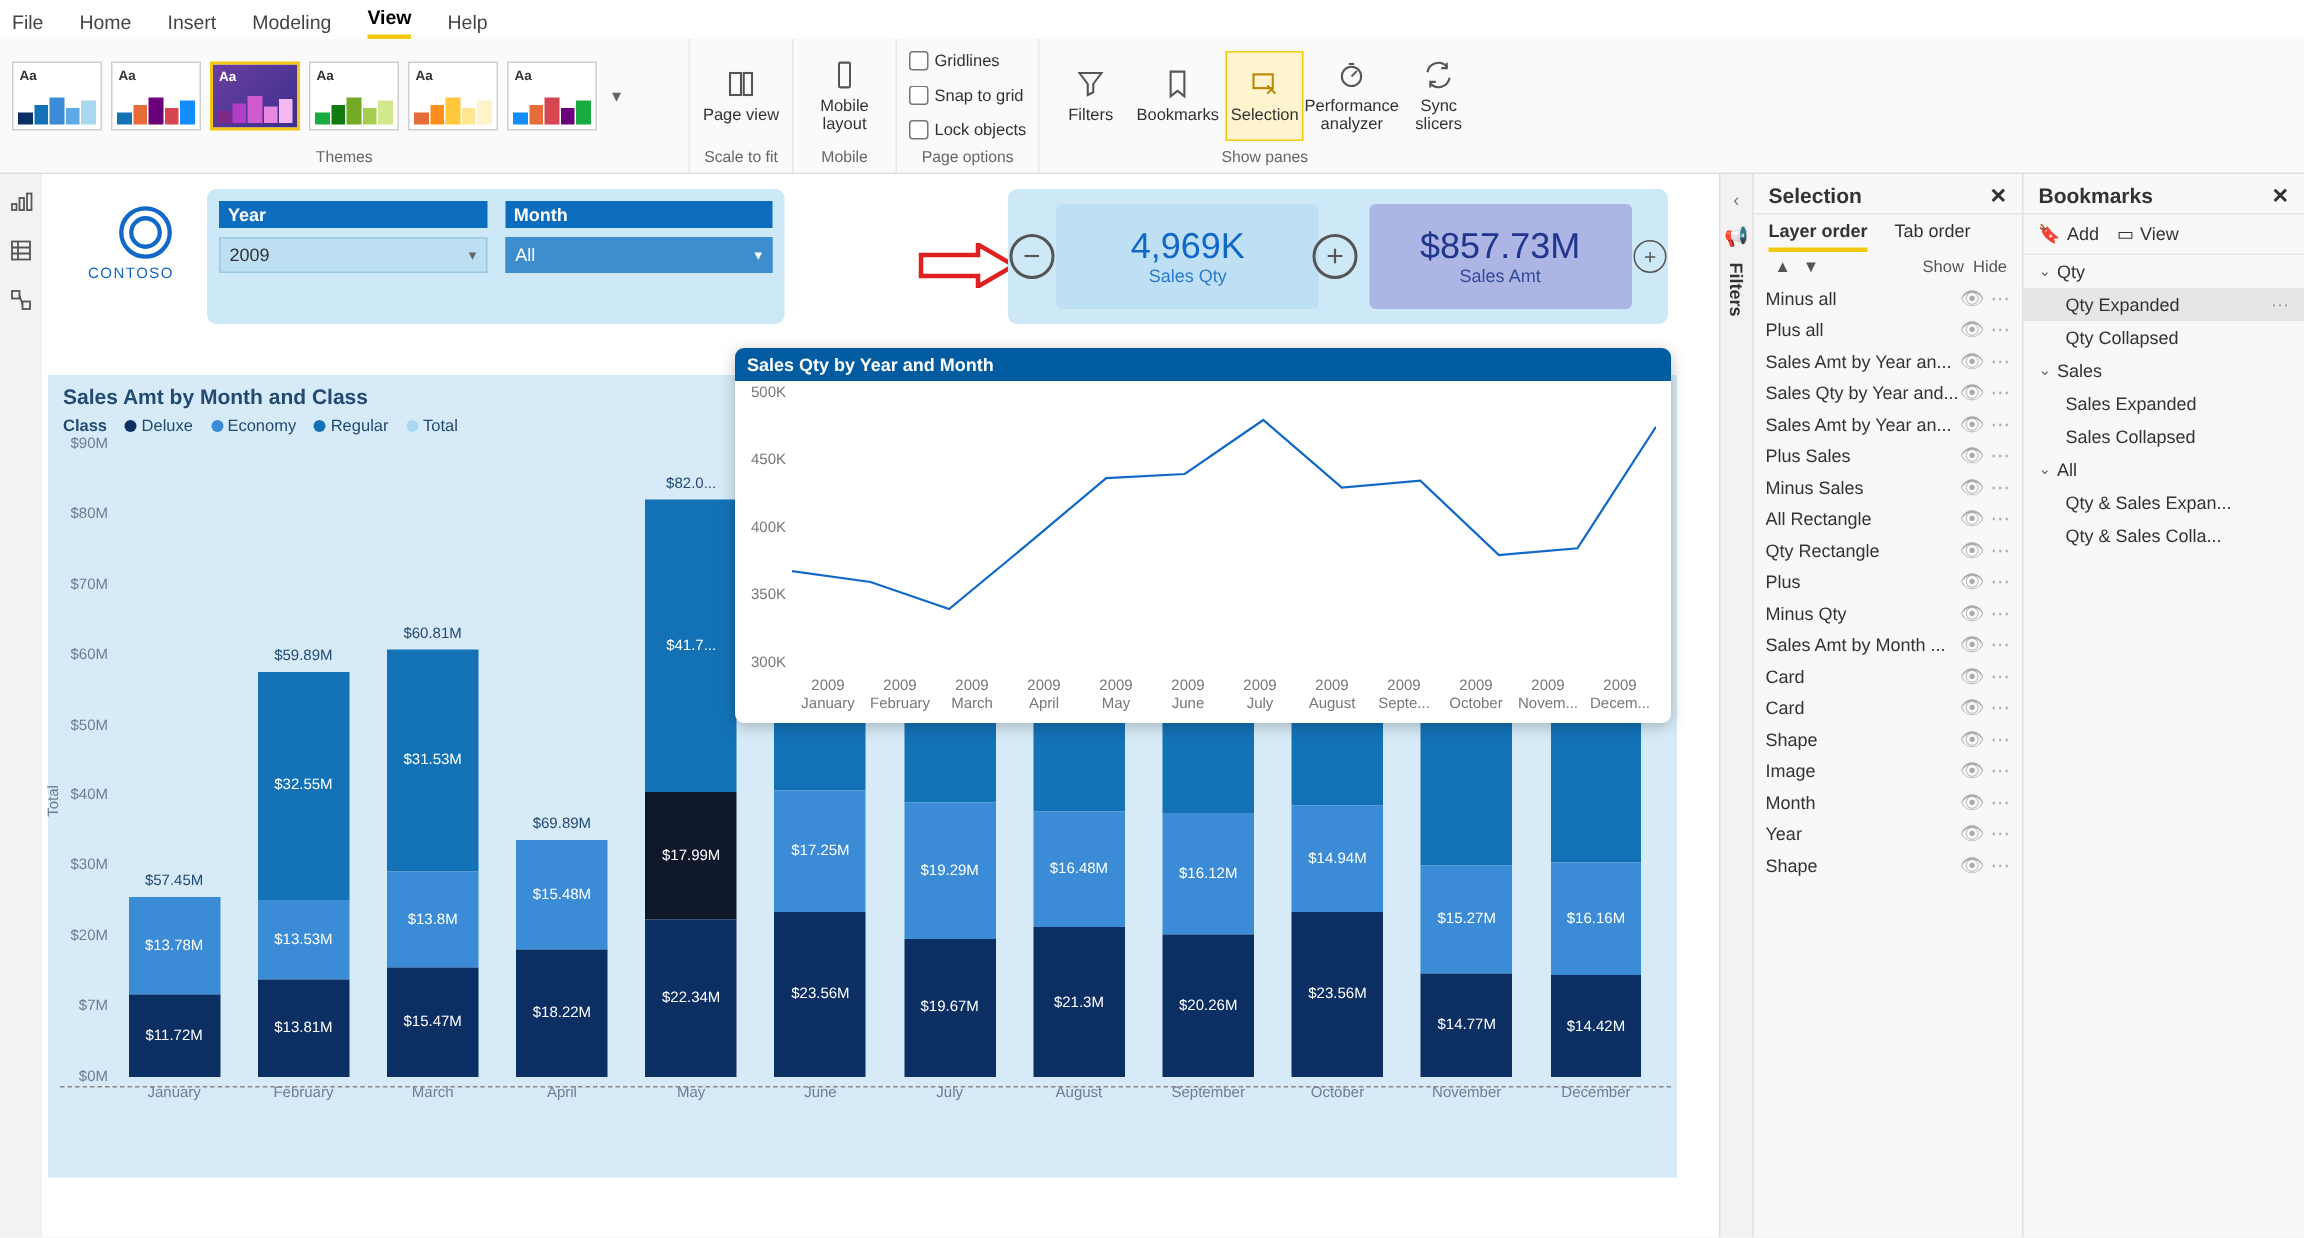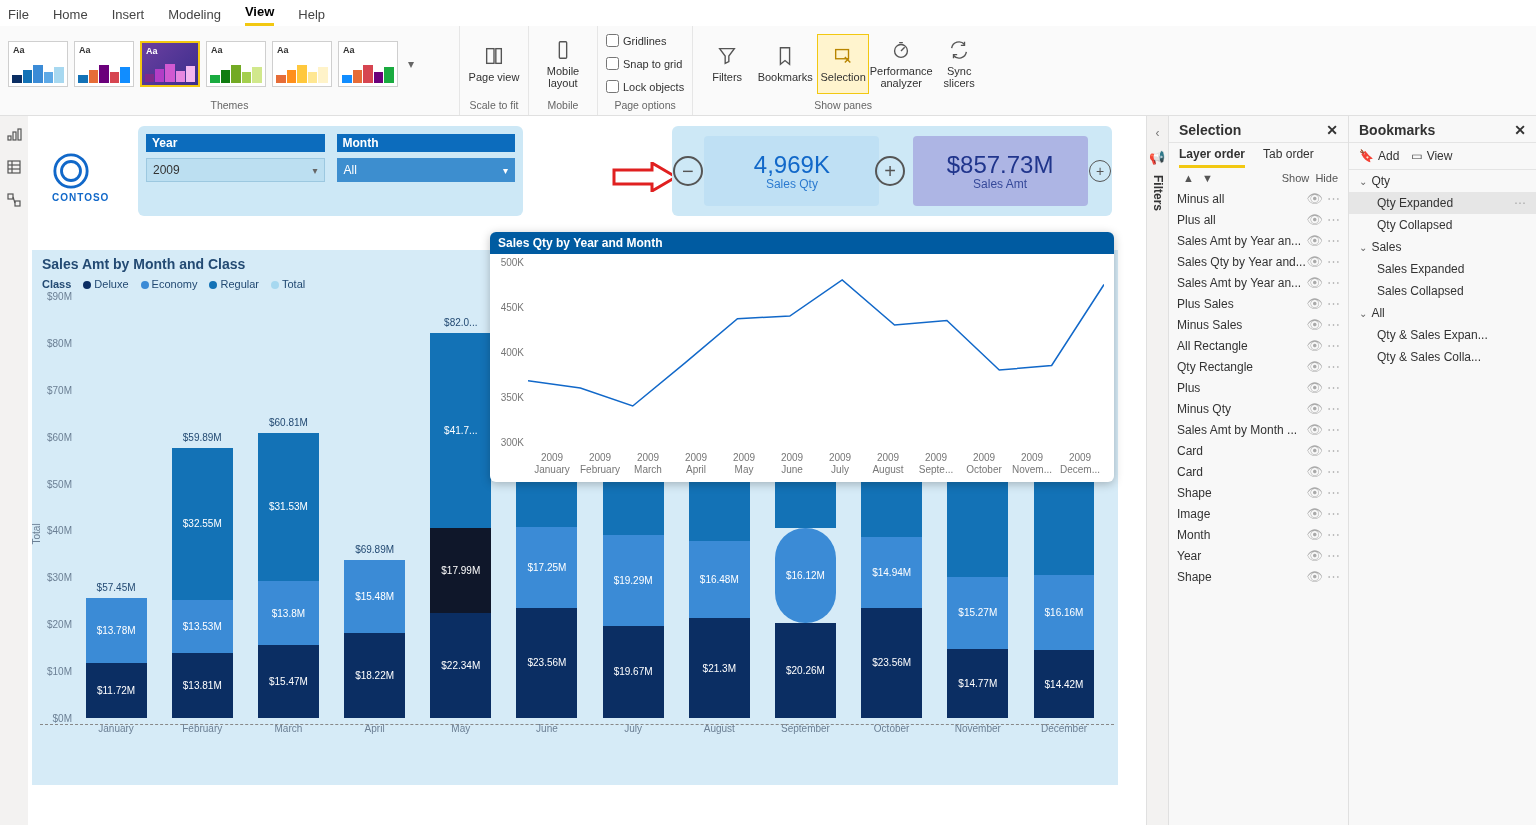--- a/index.html
+++ b/index.html
@@ -24,21 +24,21 @@
 .workspace{display:flex;height:709px;background:#f3f2f1}
 .tool-rail{width:28px;background:#f3f2f1;display:flex;flex-direction:column;align-items:center;gap:14px;padding-top:10px}
 .tool-rail div{cursor:pointer;color:#555}
 .canvas-col{flex:1;position:relative;background:#fff;overflow:hidden}
 .canvas{position:absolute;left:4px;top:4px;width:1090px;height:665px;background:#fff}
 .slicer-strip{position:absolute;left:106px;top:6px;width:385px;height:90px;background:#cde8f6;border-radius:6px;padding:8px;display:flex;gap:12px}
 .slicer{flex:1;display:flex;flex-direction:column}
 .slicer-head{background:#0c6cbd;color:#fff;font-weight:600;padding:2px 6px;font-size:12px}
 .slicer-sel{margin-top:6px;background:#bcdff1;padding:4px 6px;font-size:12px;color:#333;display:flex;justify-content:space-between;align-items:center;border:1px solid #9cc8e0}
 .slicer-sel.alt{background:#3d8ecf;color:#fff;border-color:#3d8ecf}
-.logo{position:absolute;left:20px;top:32px;width:64px;text-align:left;color:#1168c9;font-weight:700;letter-spacing:1px;font-size:10px}
+.logo{position:absolute;left:20px;top:16px;width:64px;text-align:right;color:#1168c9;font-weight:400;letter-spacing:1px;font-size:10px}
 .logo svg{width:38px;height:38px}
 .card-wrap{position:absolute;left:640px;top:6px;width:440px;height:90px;background:#cde8f6;border-radius:6px;display:flex;align-items:center;justify-content:space-around}
 .kpi-card{width:175px;height:70px;display:flex;flex-direction:column;align-items:center;justify-content:center;border-radius:4px}
 .kpi-card.qty{background:#bfe0f4;color:#1168c9}
 .kpi-card.amt{background:#adb5e4;color:#20358c}
 .kpi-val{font-size:24px;font-weight:400}
 .kpi-lab{font-size:12px;margin-top:-2px;opacity:.85}
 .circ-btn{width:30px;height:30px;border-radius:50%;border:2px solid #555;display:flex;align-items:center;justify-content:center;font-size:20px;font-weight:500;cursor:pointer;color:#555;background:transparent}
 .arrow-ann{position:absolute;left:580px;top:42px;width:66px;height:30px}
 .bar-chart{position:absolute;left:0;top:130px;width:1086px;height:535px;background:#d6ebf7}
@@ -329,21 +329,21 @@
             <b>Class</b> 
             <span><span class="dot" style="background:#0b2e63"></span>Deluxe</span>
             <span><span class="dot" style="background:#3b8bd6"></span>Economy</span>
             <span><span class="dot" style="background:#1372b6"></span>Regular</span>
             <span><span class="dot" style="background:#a7d8f0"></span>Total</span>
           </div>
         <div class="ylab">Total</div>
         <div class="plot">
           <div class="y-axis" id="bar-yaxis">
               <div class="y-tick" style="bottom: 0%;">$0M</div>
-              <div class="y-tick" style="bottom: 11.1111%;">$10M</div>
+              <div class="y-tick" style="bottom: 11.1111%;">$7M</div>
               <div class="y-tick" style="bottom: 22.2222%;">$20M</div>
               <div class="y-tick" style="bottom: 33.3333%;">$30M</div>
               <div class="y-tick" style="bottom: 44.4444%;">$40M</div>
               <div class="y-tick" style="bottom: 55.5556%;">$50M</div>
               <div class="y-tick" style="bottom: 66.6667%;">$60M</div>
               <div class="y-tick" style="bottom: 77.7778%;">$70M</div>
               <div class="y-tick" style="bottom: 88.8889%;">$80M</div>
               <div class="y-tick" style="bottom: 100%;">$90M</div>
             </div>
           <div class="bars-row" id="bars-row">
@@ -410,21 +410,21 @@
                 <div class="stack">
                   <div class="seg" style="background: rgb(19, 114, 182); height: 201.622px;"></div>
                   <div class="seg" style="background: rgb(59, 139, 214); height: 77.2729px;">$16.48M</div>
                   <div class="seg" style="background: rgb(11, 46, 99); height: 99.8733px;">$21.3M</div>
                 </div>
                 <div class="xcat">August</div>
               </div>
               <div class="bar-col">
                 <div class="stack">
                   <div class="seg" style="background: rgb(19, 114, 182); height: 206.311px;"></div>
-                  <div class="seg" style="background: rgb(59, 139, 214); height: 95px; border-radius: 30px;">$16.12M</div>
+                  <div class="seg" style="background: rgb(59, 139, 214); height: 81px;">$16.12M</div>
                   <div class="seg" style="background: rgb(11, 46, 99); height: 94.9969px;">$20.26M</div>
                 </div>
                 <div class="xcat">September</div>
               </div>
               <div class="bar-col">
                 <div class="stack">
                   <div class="seg" style="background: rgb(19, 114, 182); height: 215.689px;"></div>
                   <div class="seg" style="background: rgb(59, 139, 214); height: 70.052px;">$14.94M</div>
                   <div class="seg" style="background: rgb(11, 46, 99); height: 110.47px;">$23.56M</div>
                 </div>

